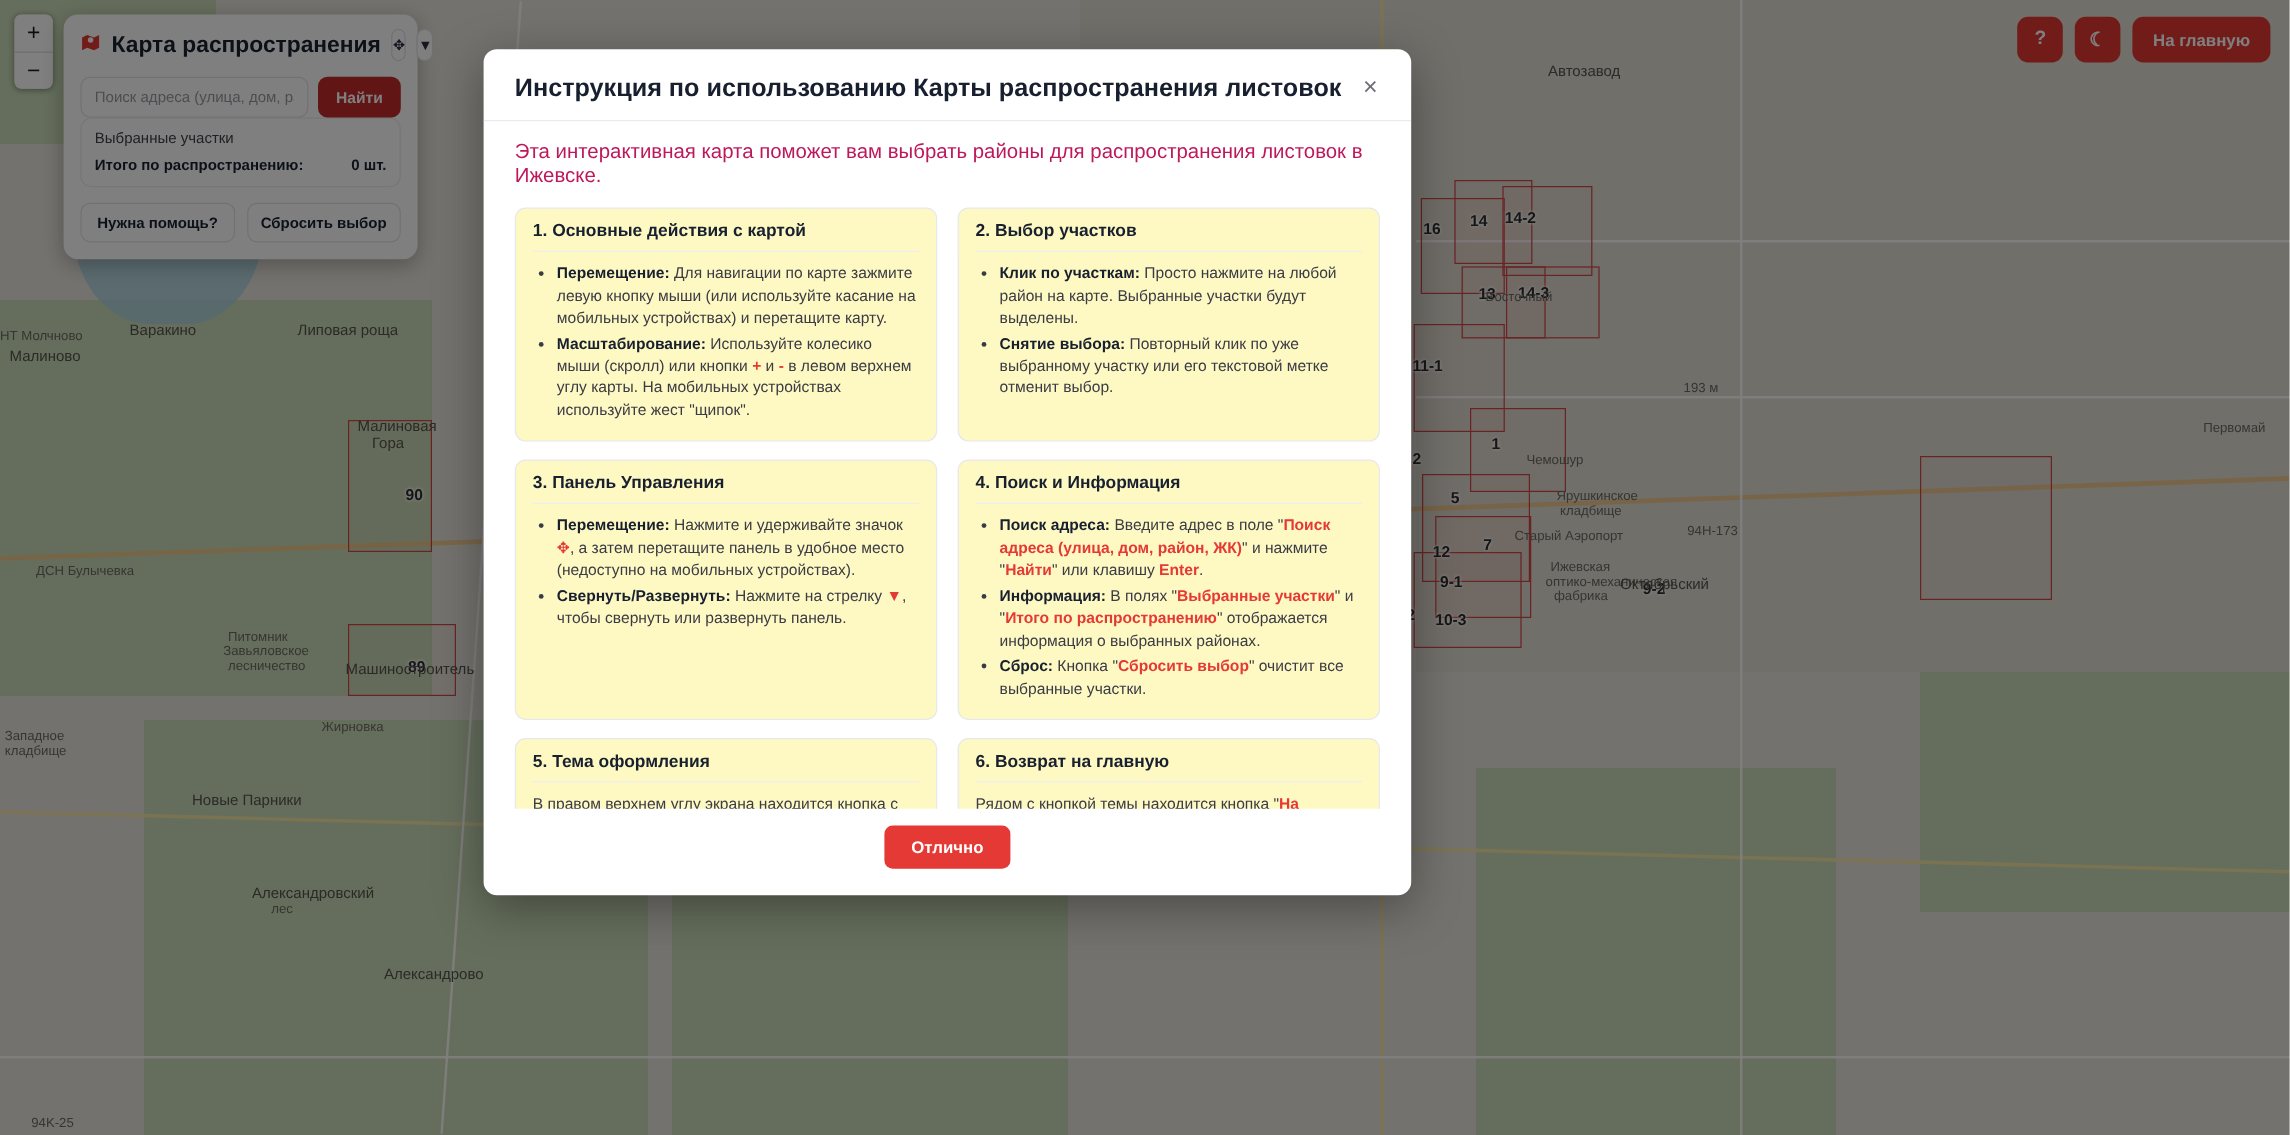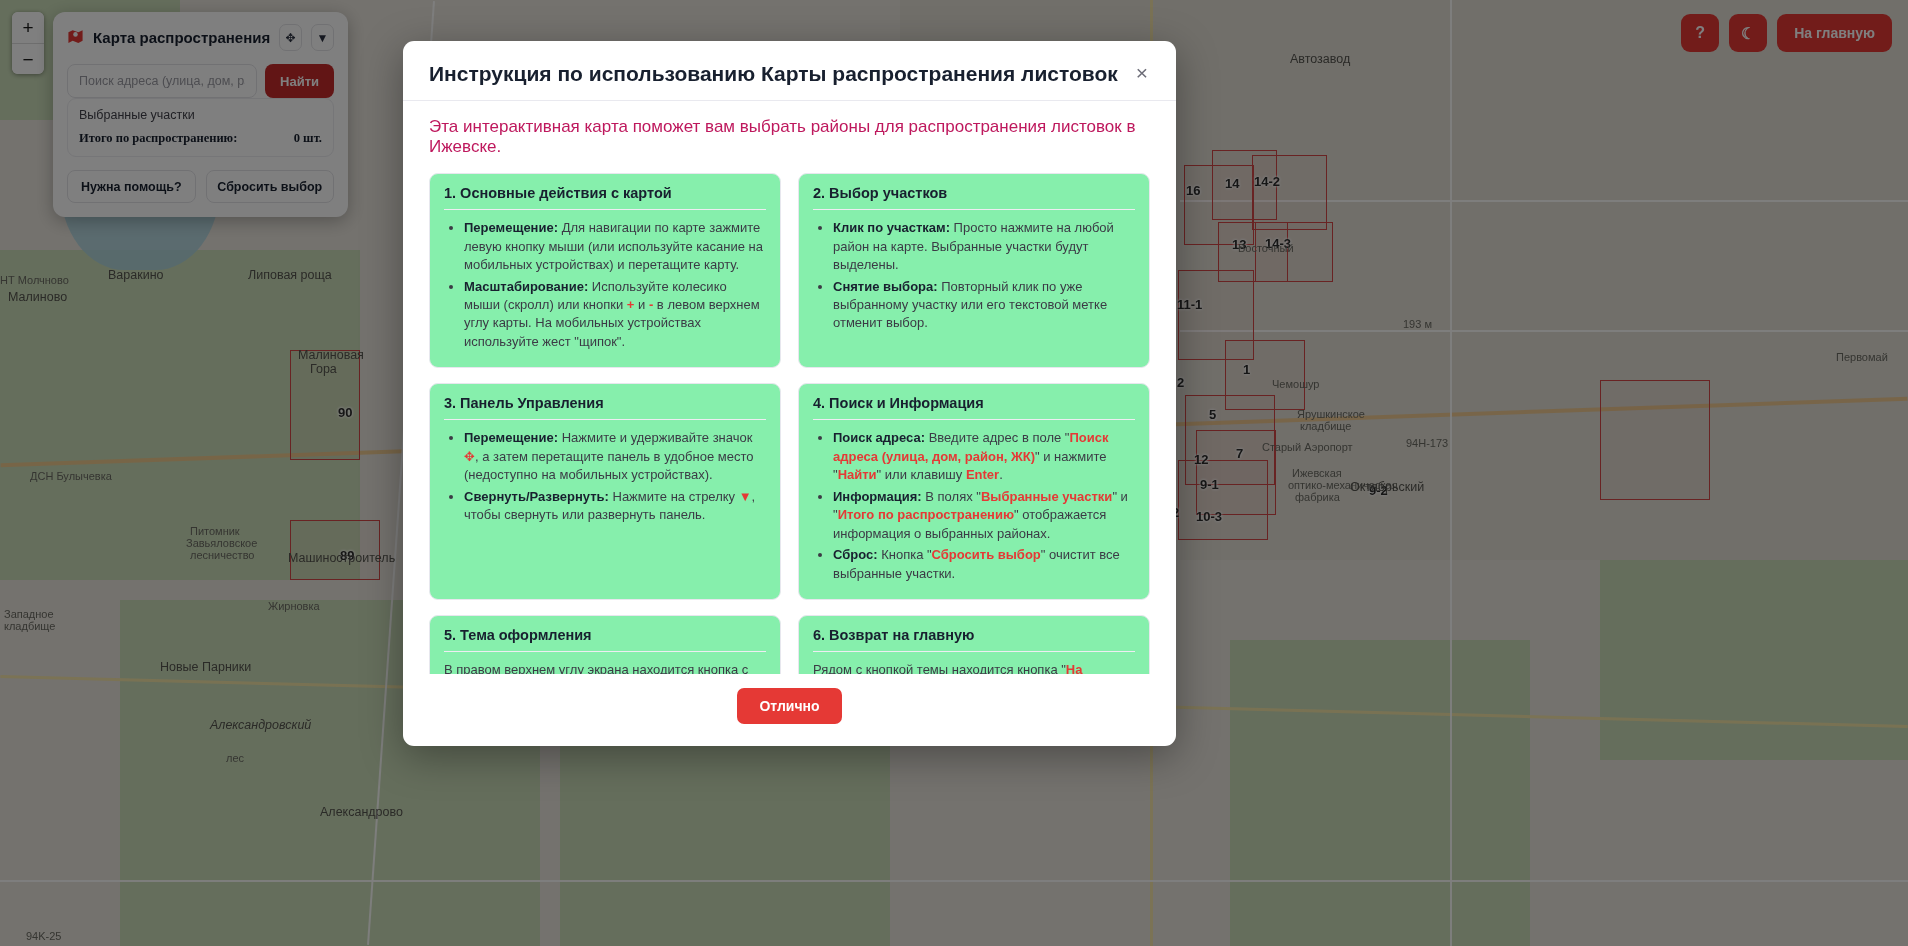--- a/index.html
+++ b/index.html
@@ -79,21 +79,21 @@
     border-radius: 12px;
     box-shadow: 0 4px 18px rgba(0,0,0,.28);
     padding: 12px 14px 14px;
     z-index: 30;
   }
   .panel-head {
     display: flex; align-items: center; gap: 9px;
     margin-bottom: 13px;
   }
   .panel-title {
-    font-size: 15px; font-weight: 700; color: #18202f;
+    font-size: 19px; font-weight: 700; color: #18202f;
     flex: 1; white-space: nowrap;
   }
   .map-pin-icon { font-size: 16px; line-height: 1; }
   .panel-btn-sq {
     width: 30px; height: 27px;
     border: 1px solid #e2e2e6; border-radius: 7px;
     background: #fff; cursor: pointer;
     display: flex; align-items: center; justify-content: center;
     color: #2b3140; font-size: 12px; padding: 0;
   }
@@ -117,21 +117,20 @@
     font-size: 11.5px; line-height: 1.38; color: #8b8b93;
   }
   .info-box {
     border: 1px solid #ececf0; border-radius: 9px;
     padding: 9px 11px 10px;
   }
   .info-row-1 { font-size: 12.5px; color: #41414a; }
   .info-row-2 {
     display: flex; justify-content: space-between; align-items: center;
     margin-top: 9px;
-    font-family: Liberation Serif, serif;
   }
   .info-label { font-size: 12.5px; font-weight: 700; color: #18202f; }
   .info-value { font-size: 12.5px; font-weight: 700; color: #18202f; }
   .panel-actions { display: flex; gap: 10px; margin-top: 13px; }
   .btn-outline {
     flex: 1; height: 33px;
     border: 1px solid #e3e3e7; border-radius: 8px;
     background: #fff; color: #18202f;
     font-size: 12.5px; font-weight: 700; cursor: pointer;
     font-family: "Liberation Sans", sans-serif;
@@ -193,21 +192,21 @@
     font-size: 17px; color: #be185d; margin: 0 0 16px;
   }
   .cards-grid {
     display: grid;
     grid-template-columns: 1fr 1fr;
     gap: 15px 17px;
   }
   .card {
     border: 1px solid #e7e7ee;
     border-radius: 9px;
-    background: #86efac;
+    background: #fef9c3;
     padding: 11px 14px 13px;
   }
   .card-title {
     font-size: 14.5px; font-weight: 700; color: #18202f;
     padding-bottom: 8px;
     border-bottom: 1px solid #ededf2;
     margin-bottom: 9px;
   }
   .card ul {
     margin: 0; padding-left: 20px;
@@ -301,21 +300,21 @@
     <div class="map-label" style="left:0;top:274px;">НТ Молчново</div>
     <div class="map-label" style="left:30px;top:470px;">ДСН Булычевка</div>
     <div class="map-label" style="left:190px;top:525px;">Питомник</div>
     <div class="map-label" style="left:186px;top:537px;">Завьяловское</div>
     <div class="map-label" style="left:190px;top:549px;">лесничество</div>
     <div class="map-label lg" style="left:288px;top:551px;">Машиностроитель</div>
     <div class="map-label" style="left:4px;top:608px;">Западное</div>
     <div class="map-label" style="left:4px;top:620px;">кладбище</div>
     <div class="map-label lg" style="left:160px;top:660px;">Новые Парники</div>
     <div class="map-label" style="left:268px;top:600px;">Жирновка</div>
-    <div class="map-label lg" style="left:210px;top:718px;font-style:italic;">Александровский</div>
+    <div class="map-label lg" style="left:210px;top:737px;">Александровский</div>
     <div class="map-label" style="left:226px;top:752px;">лес</div>
     <div class="map-label lg" style="left:288px;top:805px;margin-left:32px;">Александрово</div>
     <div class="map-label lg" style="left:1290px;top:52px;">Автозавод</div>
     <div class="map-label" style="left:1272px;top:378px;">Чемошур</div>
     <div class="map-label" style="left:1297px;top:408px;">Ярушкинское</div>
     <div class="map-label" style="left:1300px;top:420px;">кладбище</div>
     <div class="map-label" style="left:1262px;top:441px;">Старый Аэропорт</div>
     <div class="map-label" style="left:1292px;top:467px;">Ижевская</div>
     <div class="map-label" style="left:1288px;top:479px;">оптико-механическая</div>
     <div class="map-label" style="left:1295px;top:491px;">фабрика</div>

